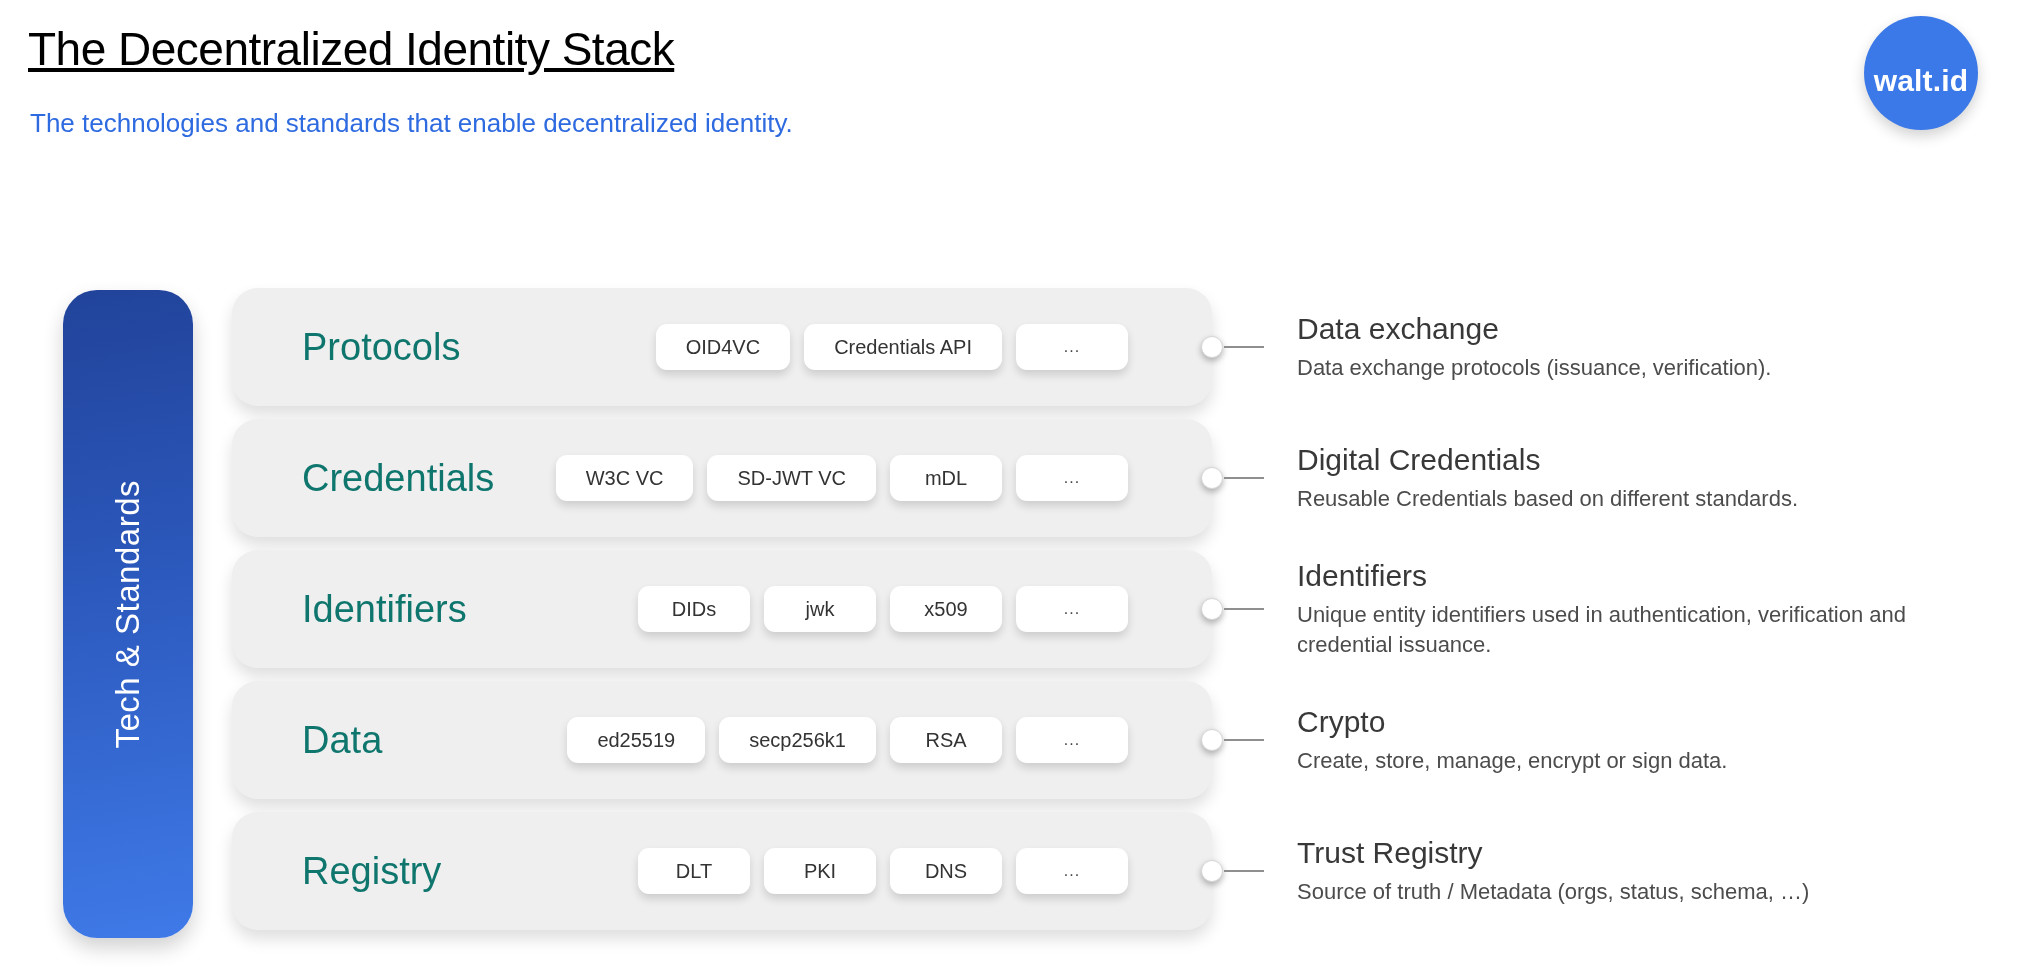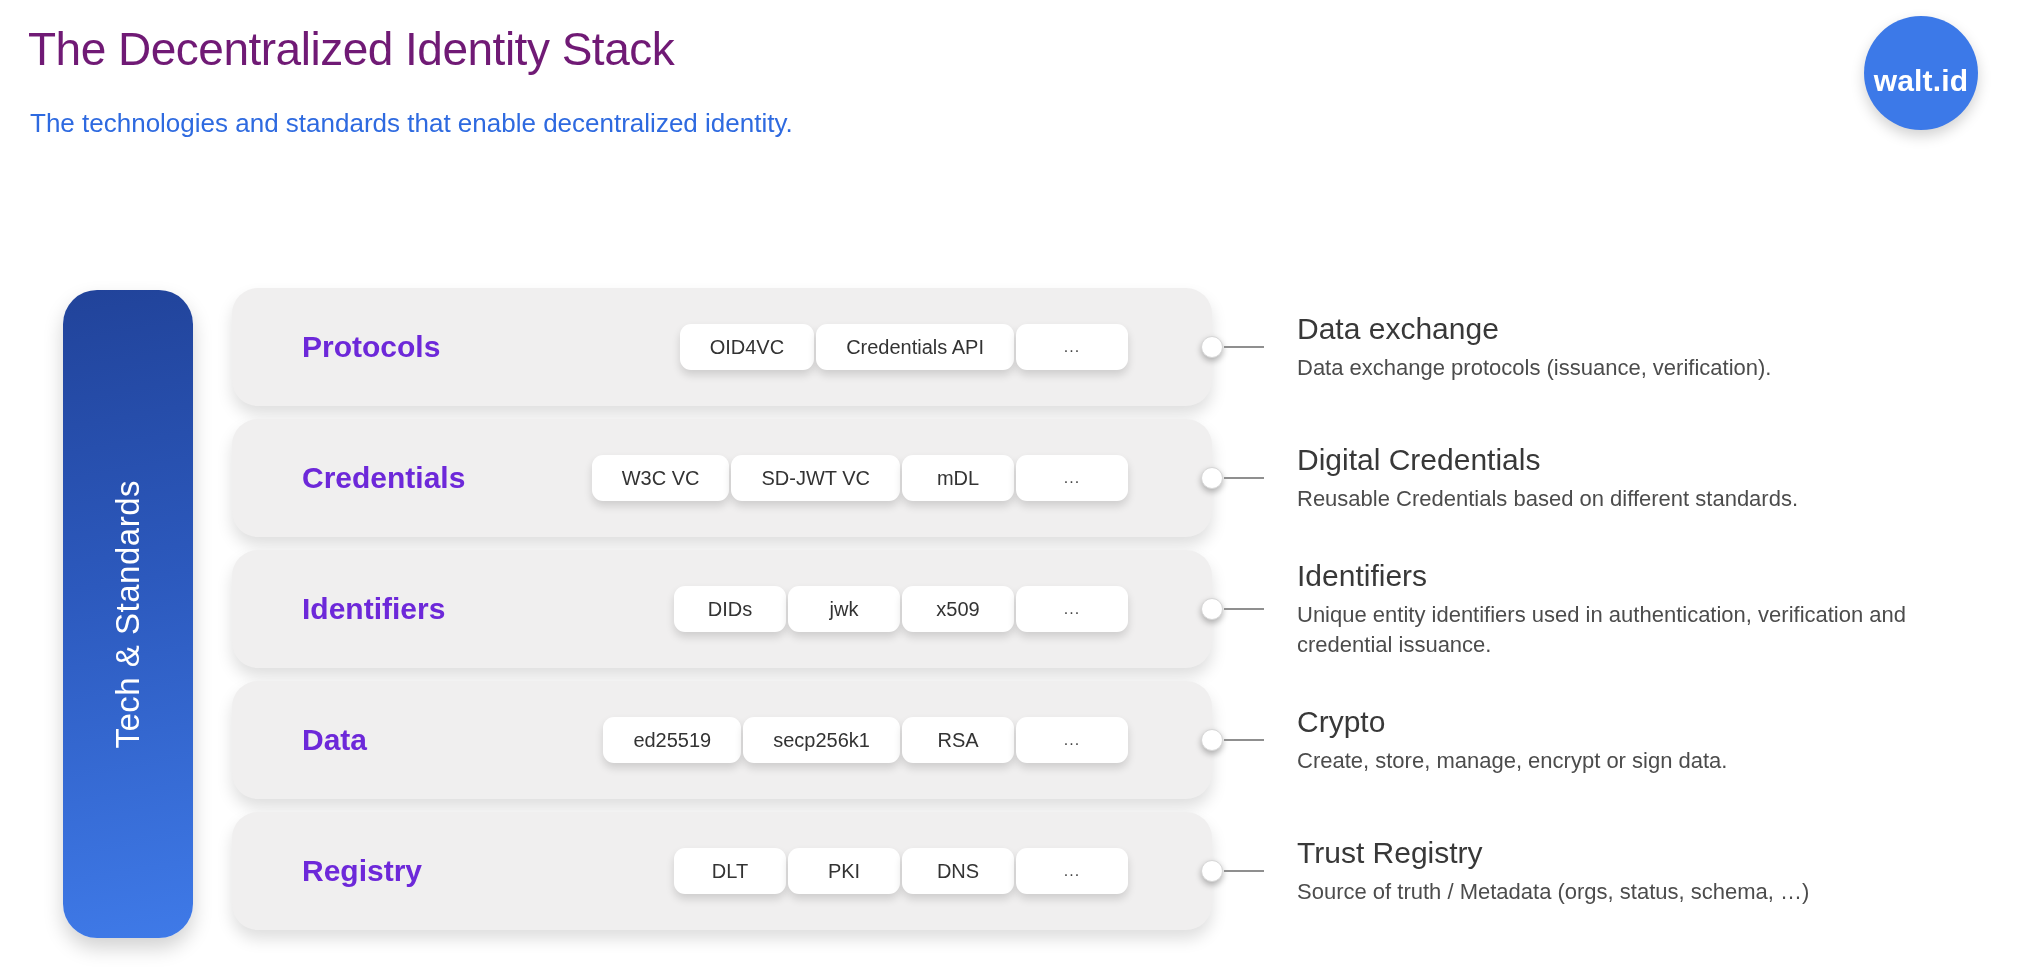--- a/index.html
+++ b/index.html
@@ -4,21 +4,21 @@
 <style>
   * { margin: 0; padding: 0; box-sizing: border-box; }
   html, body { width: 2024px; height: 976px; background: #ffffff; overflow: hidden; }
   body { font-family: "Liberation Sans", sans-serif; position: relative; }
 
   .canvas { position: absolute; inset: 0; }
 
   
   .title {
     position: absolute; left: 28px; top: 22px;
-    font-size: 46px; font-weight: 500; color: #701a75; letter-spacing: -0.5px;
+    font-size: 46px; font-weight: 500; color: #000000; letter-spacing: -0.5px; text-decoration: underline;
   }
   .subtitle {
     position: absolute; left: 30px; top: 108px;
     font-size: 26px; font-weight: 400; color: #2e6ae0;
   }
   .logo {
     position: absolute; left: 1864px; top: 16px;
     width: 114px; height: 114px; border-radius: 50%;
     background: #3c79e8;
     display: flex; align-items: center; justify-content: center;
@@ -41,22 +41,22 @@
   }
 
   
   .row {
     position: absolute; left: 232px; width: 980px; height: 118px;
     background: #f0efef; border-radius: 26px;
     box-shadow: 0 9px 16px rgba(0,0,0,0.13);
     display: flex; align-items: center;
     padding-left: 70px; padding-right: 84px;
   }
-  .row-label { font-size: 30px; font-weight: 700; color: #6d28d9; }
-  .chips { margin-left: auto; display: flex; gap: 2px; align-items: center; }
+  .row-label { font-size: 38px; font-weight: 400; color: #0f766e; }
+  .chips { margin-left: auto; display: flex; gap: 14px; align-items: center; }
   .chip {
     background: #ffffff; border-radius: 11px; height: 46px;
     min-width: 112px; padding: 0 30px;
     display: flex; align-items: center; justify-content: center;
     font-size: 20px; color: #333333;
     box-shadow: 0 5px 9px rgba(0,0,0,0.14);
     white-space: nowrap;
   }
   .chip.more { min-width: 112px; padding: 0 20px; font-size: 16px; letter-spacing: 1px; color: #444; }
 

